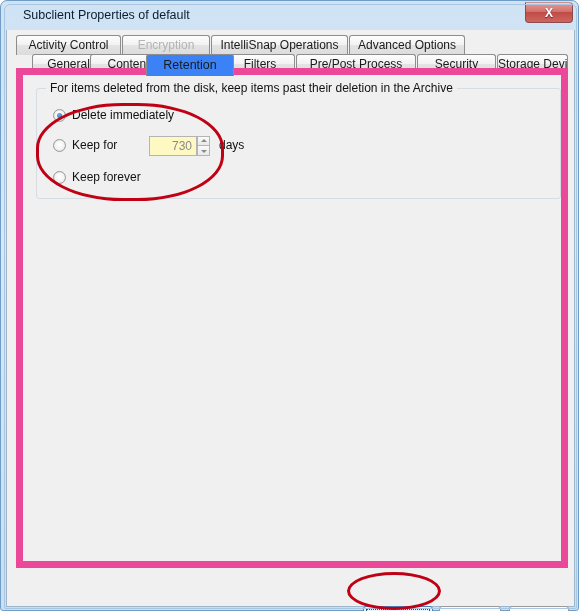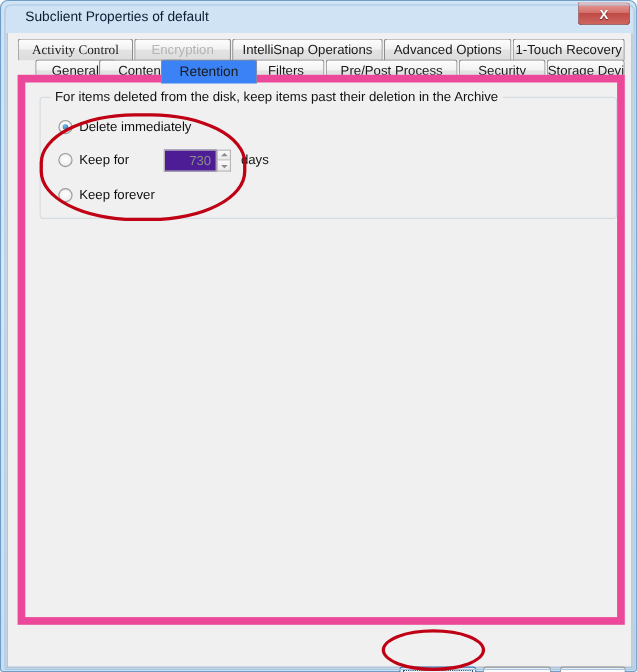--- a/index.html
+++ b/index.html
@@ -224,21 +224,21 @@
     width: 60px;
     height: 20px;
   }
   .spin-field {
     position: absolute;
     left: 0; top: 0;
     width: 48px;
     height: 20px;
     box-sizing: border-box;
     border: 1px solid #b4b4b4;
-    background: #4c1d95;
+    background: #fef9c3;
     color: #8a8a8a;
     font-size: 12px;
     text-align: right;
     line-height: 18px;
     padding-right: 4px;
   }
   .spin-btns {
     position: absolute;
     left: 48px;
     top: 0;
@@ -339,34 +339,31 @@
     <div class="close-btn">
       <div class="x">X</div>
     </div>
   </div>
 
   <div class="dialog-body">
 
     <div class="tabstrip">
 
       <div class="tab-row row1">
-        <div class="tab" style="left:0px; width:105px;font-family:Liberation Serif, serif;">
+        <div class="tab" style="left:0px; width:105px;">
           <span>Activity Control</span>
         </div>
         <div class="tab disabled" style="left:106px; width:88px;">
           <span>Encryption</span>
         </div>
         <div class="tab" style="left:195px; width:137px;">
           <span>IntelliSnap Operations</span>
         </div>
         <div class="tab" style="left:333px; width:116px;">
           <span>Advanced Options</span>
-        </div>
-        <div class="tab" style="left:450px; width:102px;">
-          <span>1-Touch Recovery</span>
         </div>
       </div>
 
       <div class="tab-row row2">
         <div class="tab" style="left:16px; width:73px;">
           <span>General</span>
         </div>
         <div class="tab" style="left:74px; width:77px;">
           <span>Content</span>
         </div>

